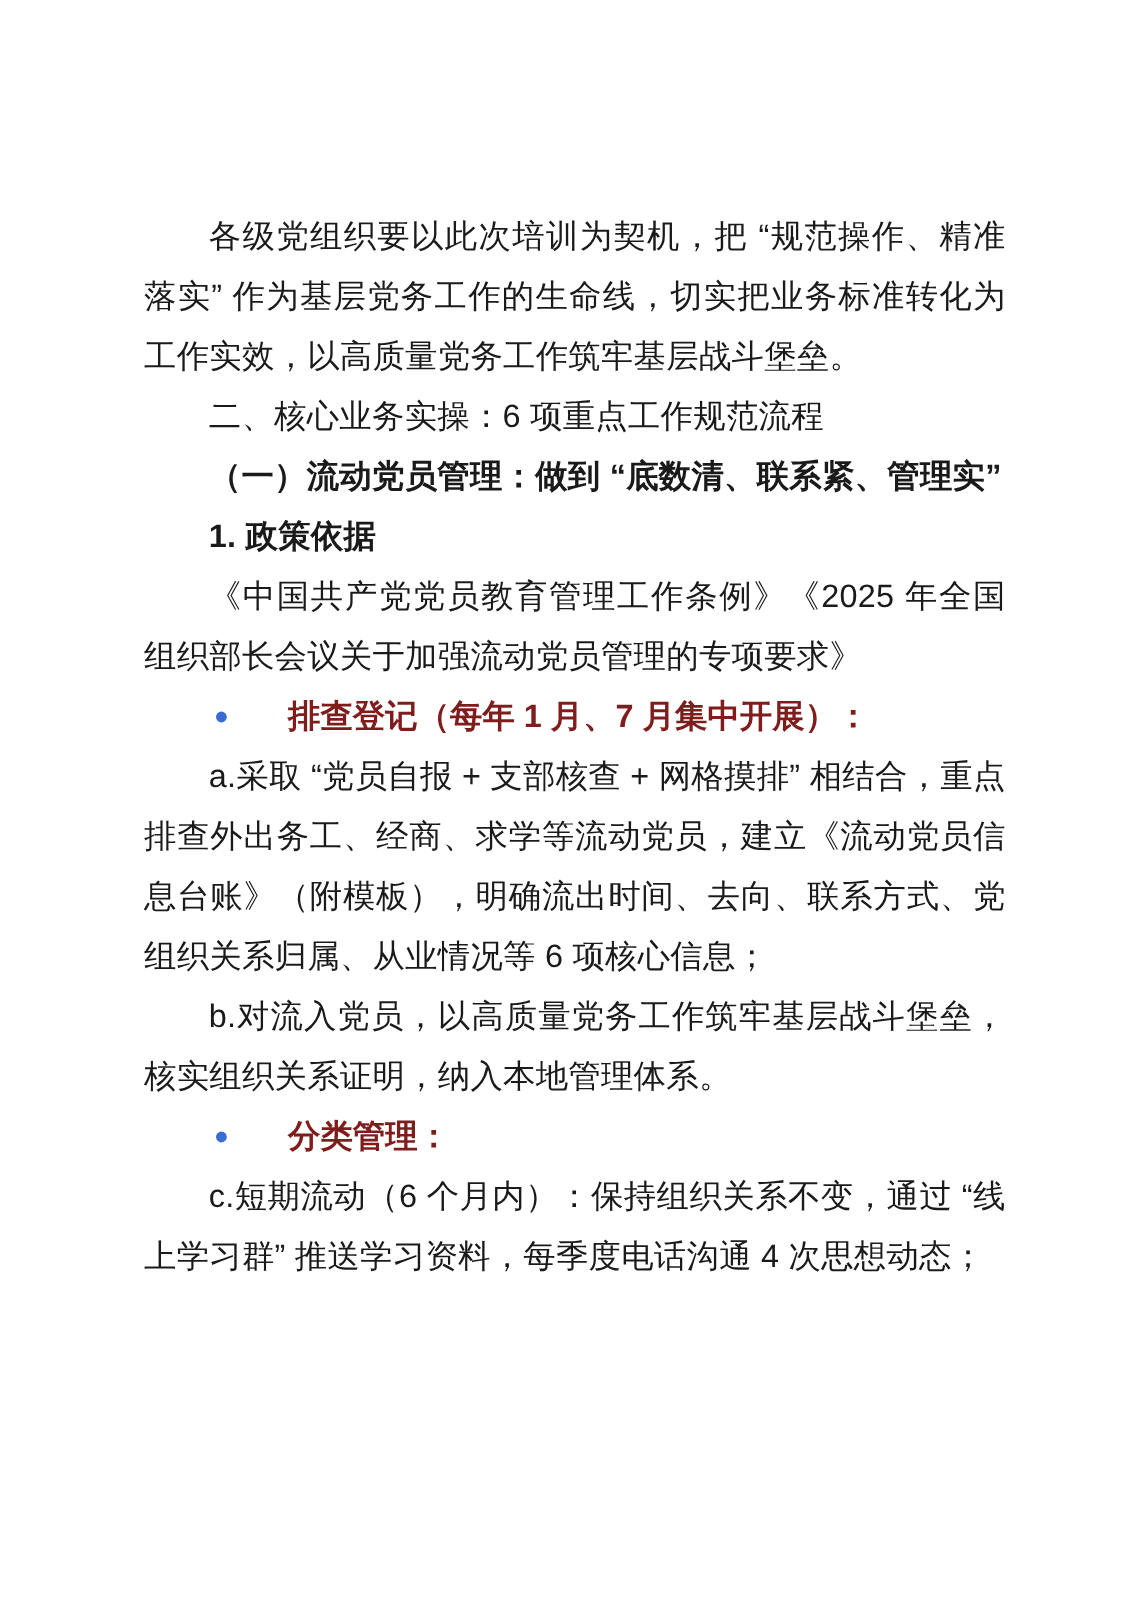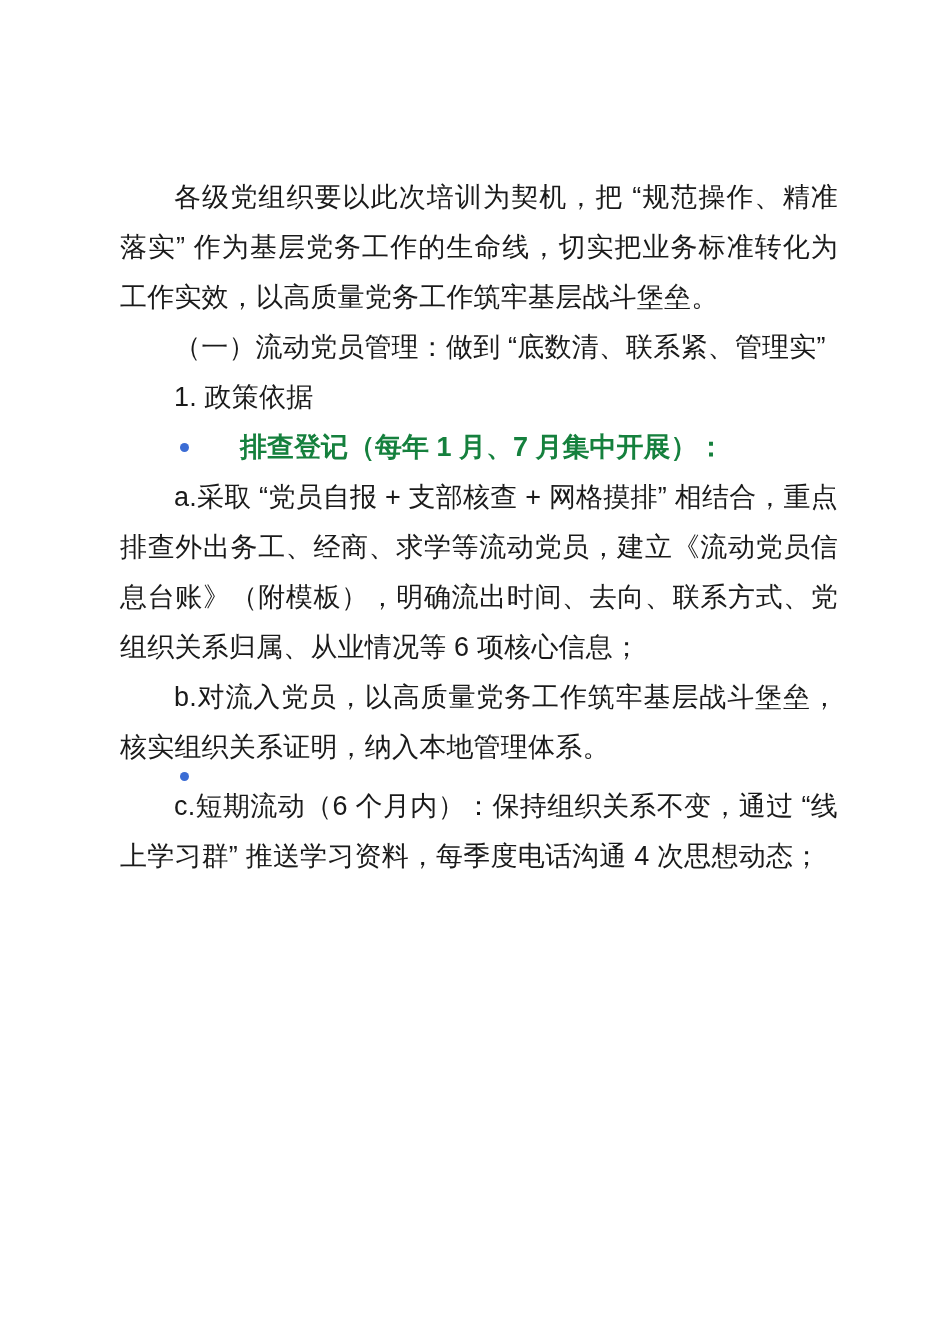--- a/index.html
+++ b/index.html
@@ -30,69 +30,72 @@
     margin: 0;
     font-size: 27px;
     line-height: 50px;
     color: #1a1a1a;
     text-align: justify;
     text-indent: 2em;
     letter-spacing: 0.2px;
     word-break: break-all;
   }
   .bold {
-    font-weight: normal;
+    font-weight: bold;
   }
   .bullet-item {
     display: flex;
     align-items: center;
     margin: 0;
     line-height: 50px;
   }
   .bullet-dot {
     flex: none;
     width: 9px;
     height: 9px;
     border-radius: 50%;
     background: #3b6cd4;
     margin-left: 60px;
     margin-right: 51px;
   }
   .bullet-text {
     font-size: 27px;
     line-height: 50px;
-    color: #15803d;
+    color: #7f1d1d;
     font-weight: bold;
   }
 </style>
 </head>
 <body>
 
 <main class="page">
   <section class="doc-body">
 
     <p class="para">各级党组织要以此次培训为契机，把 “规范操作、精准落实” 作为基层党务工作的生命线，切实把业务标准转化为工作实效，以高质量党务工作筑牢基层战斗堡垒。</p>
 
+    <p class="para">二、核心业务实操：6 项重点工作规范流程</p>
 
     <p class="para bold">（一）流动党员管理：做到 “底数清、联系紧、管理实”</p>
 
     <p class="para bold">1. 政策依据</p>
 
+    <p class="para">《中国共产党党员教育管理工作条例》《2025 年全国组织部长会议关于加强流动党员管理的专项要求》</p>
 
 
     <div class="bullet-item">
       <span class="bullet-dot"></span>
       <span class="bullet-text">排查登记（每年 1 月、7 月集中开展）：</span>
     </div>
 
     <p class="para">a.采取 “党员自报 + 支部核查 + 网格摸排” 相结合，重点排查外出务工、经商、求学等流动党员，建立《流动党员信息台账》（附模板），明确流出时间、去向、联系方式、党组织关系归属、从业情况等 6 项核心信息；</p>
 
     <p class="para">b.对流入党员，以高质量党务工作筑牢基层战斗堡垒，核实组织关系证明，纳入本地管理体系。</p>
 
     <div class="bullet-item">
       <span class="bullet-dot"></span>
+      <span class="bullet-text">分类管理：</span>
     </div>
 
     <p class="para">c.短期流动（6 个月内）：保持组织关系不变，通过 “线上学习群” 推送学习资料，每季度电话沟通 4 次思想动态；</p>
 
 
   </section>
 </main>
 
 </body></html>

